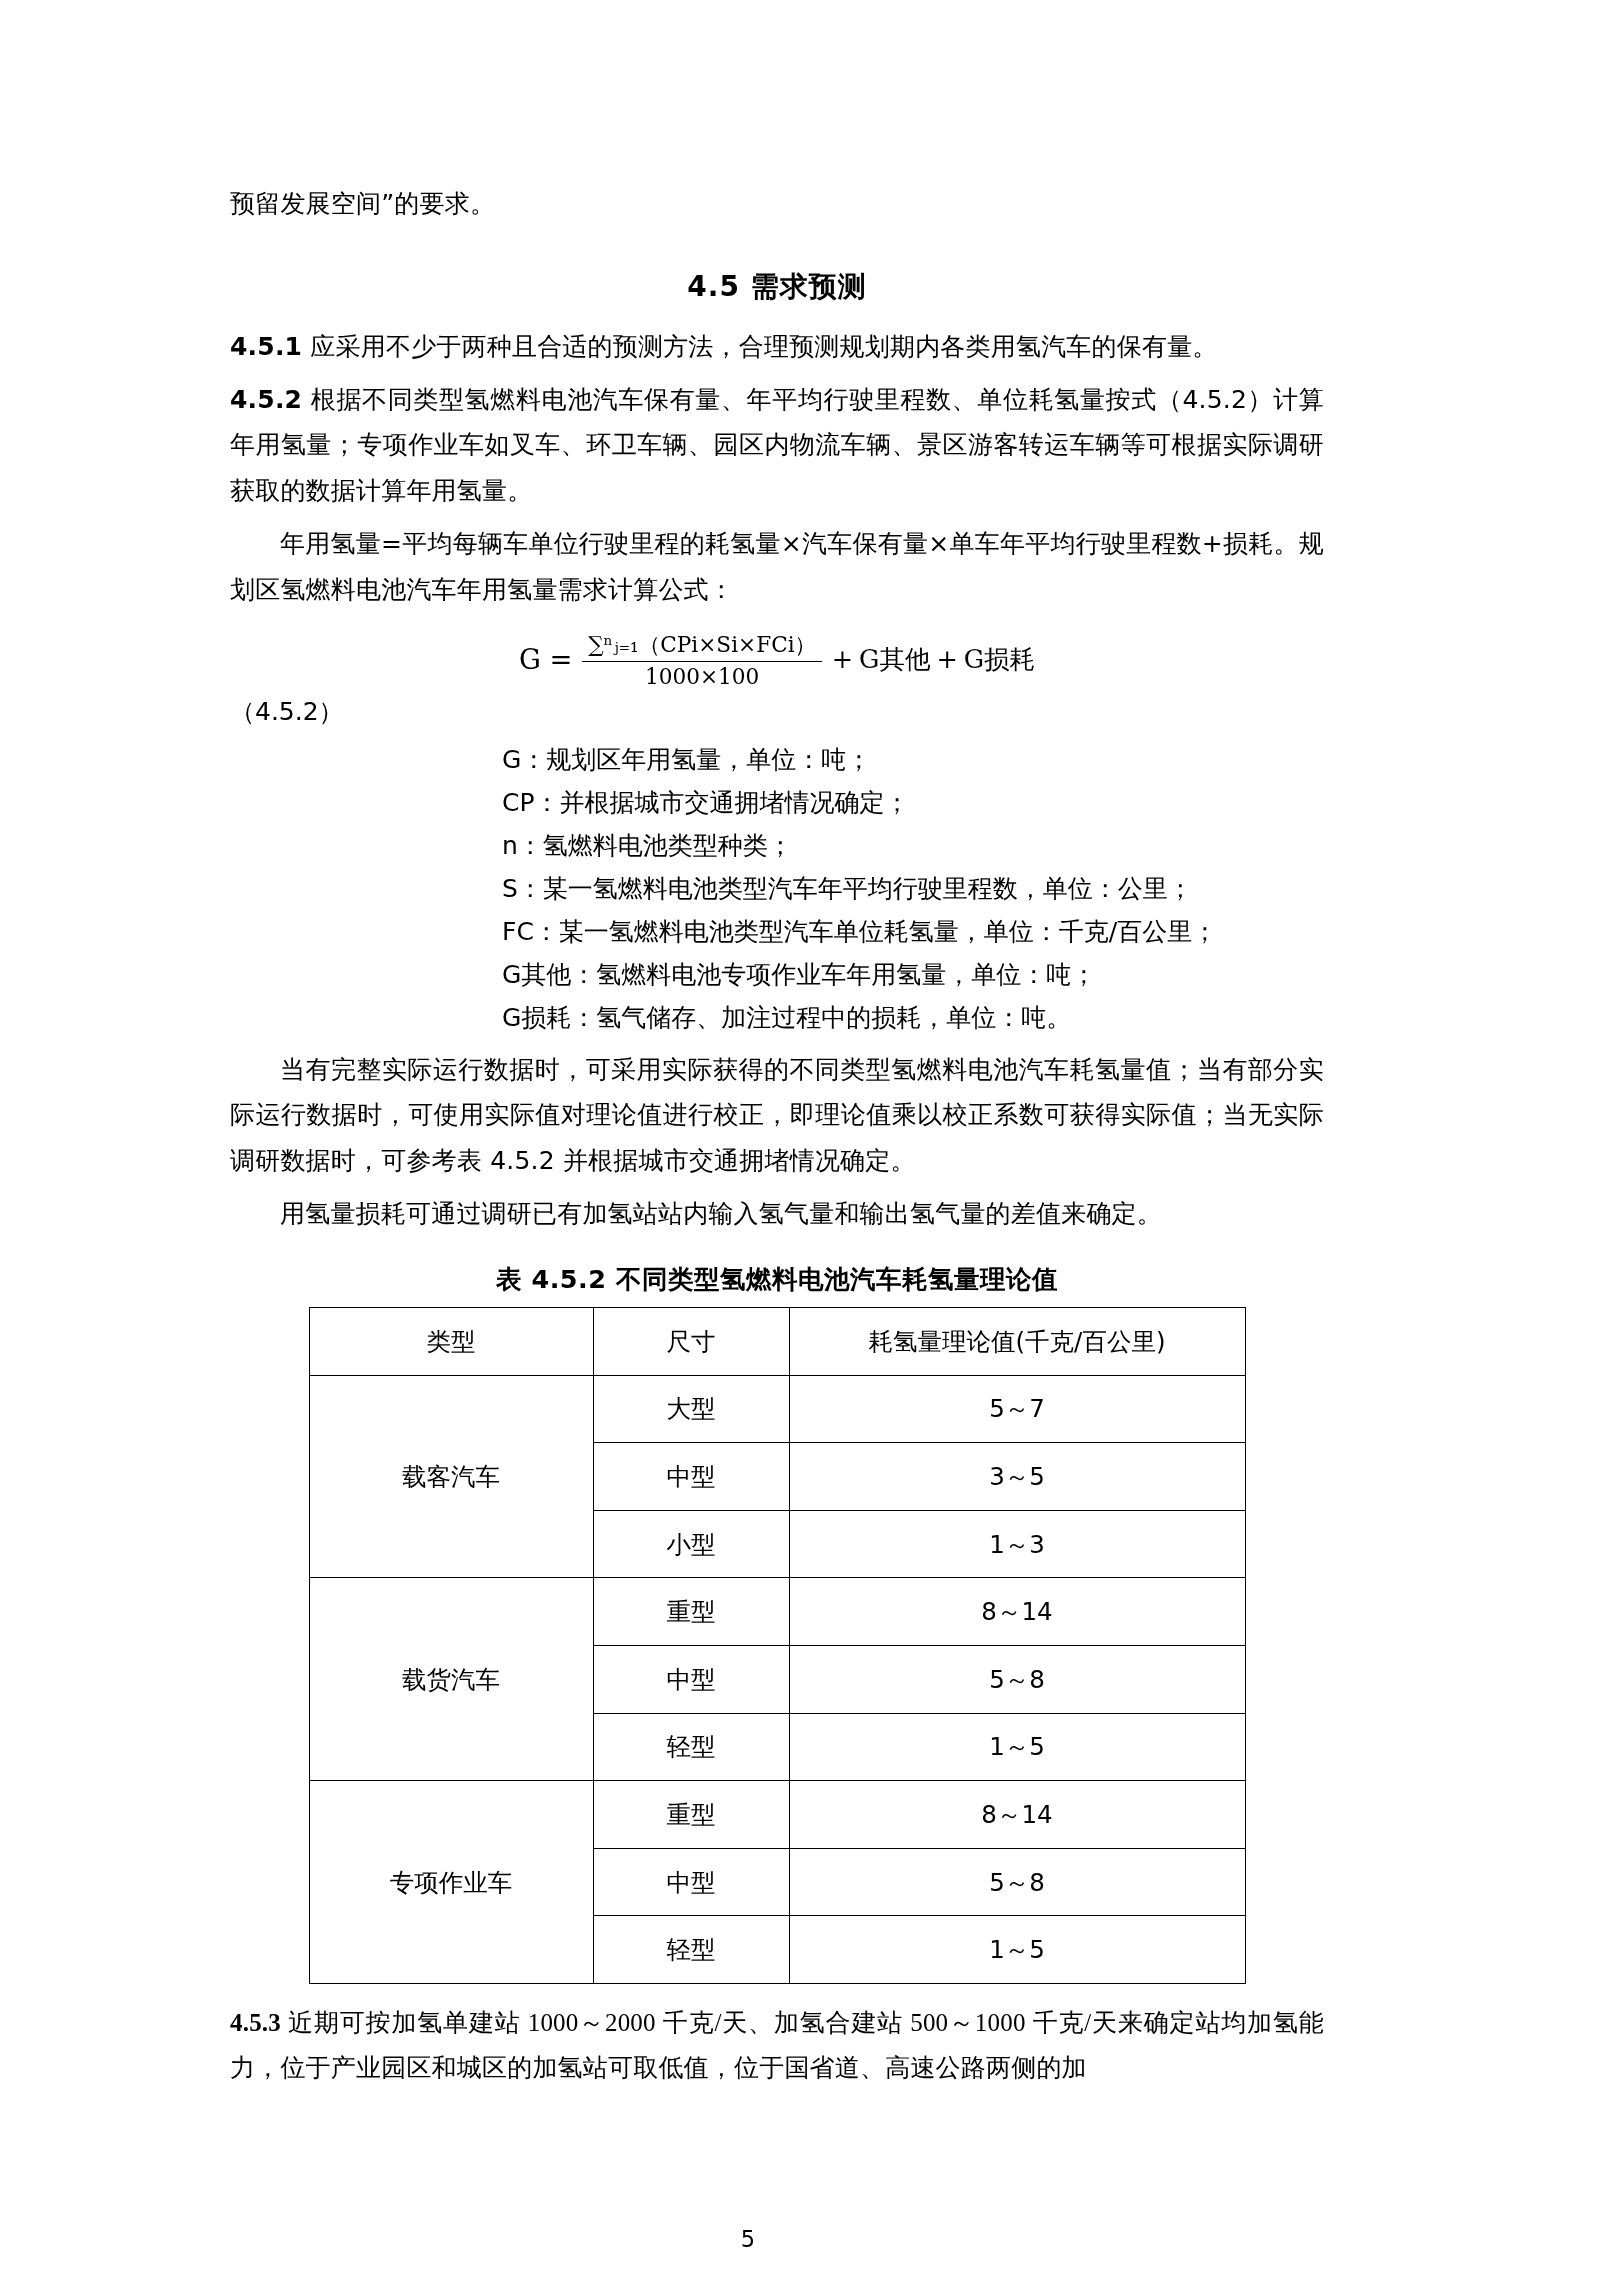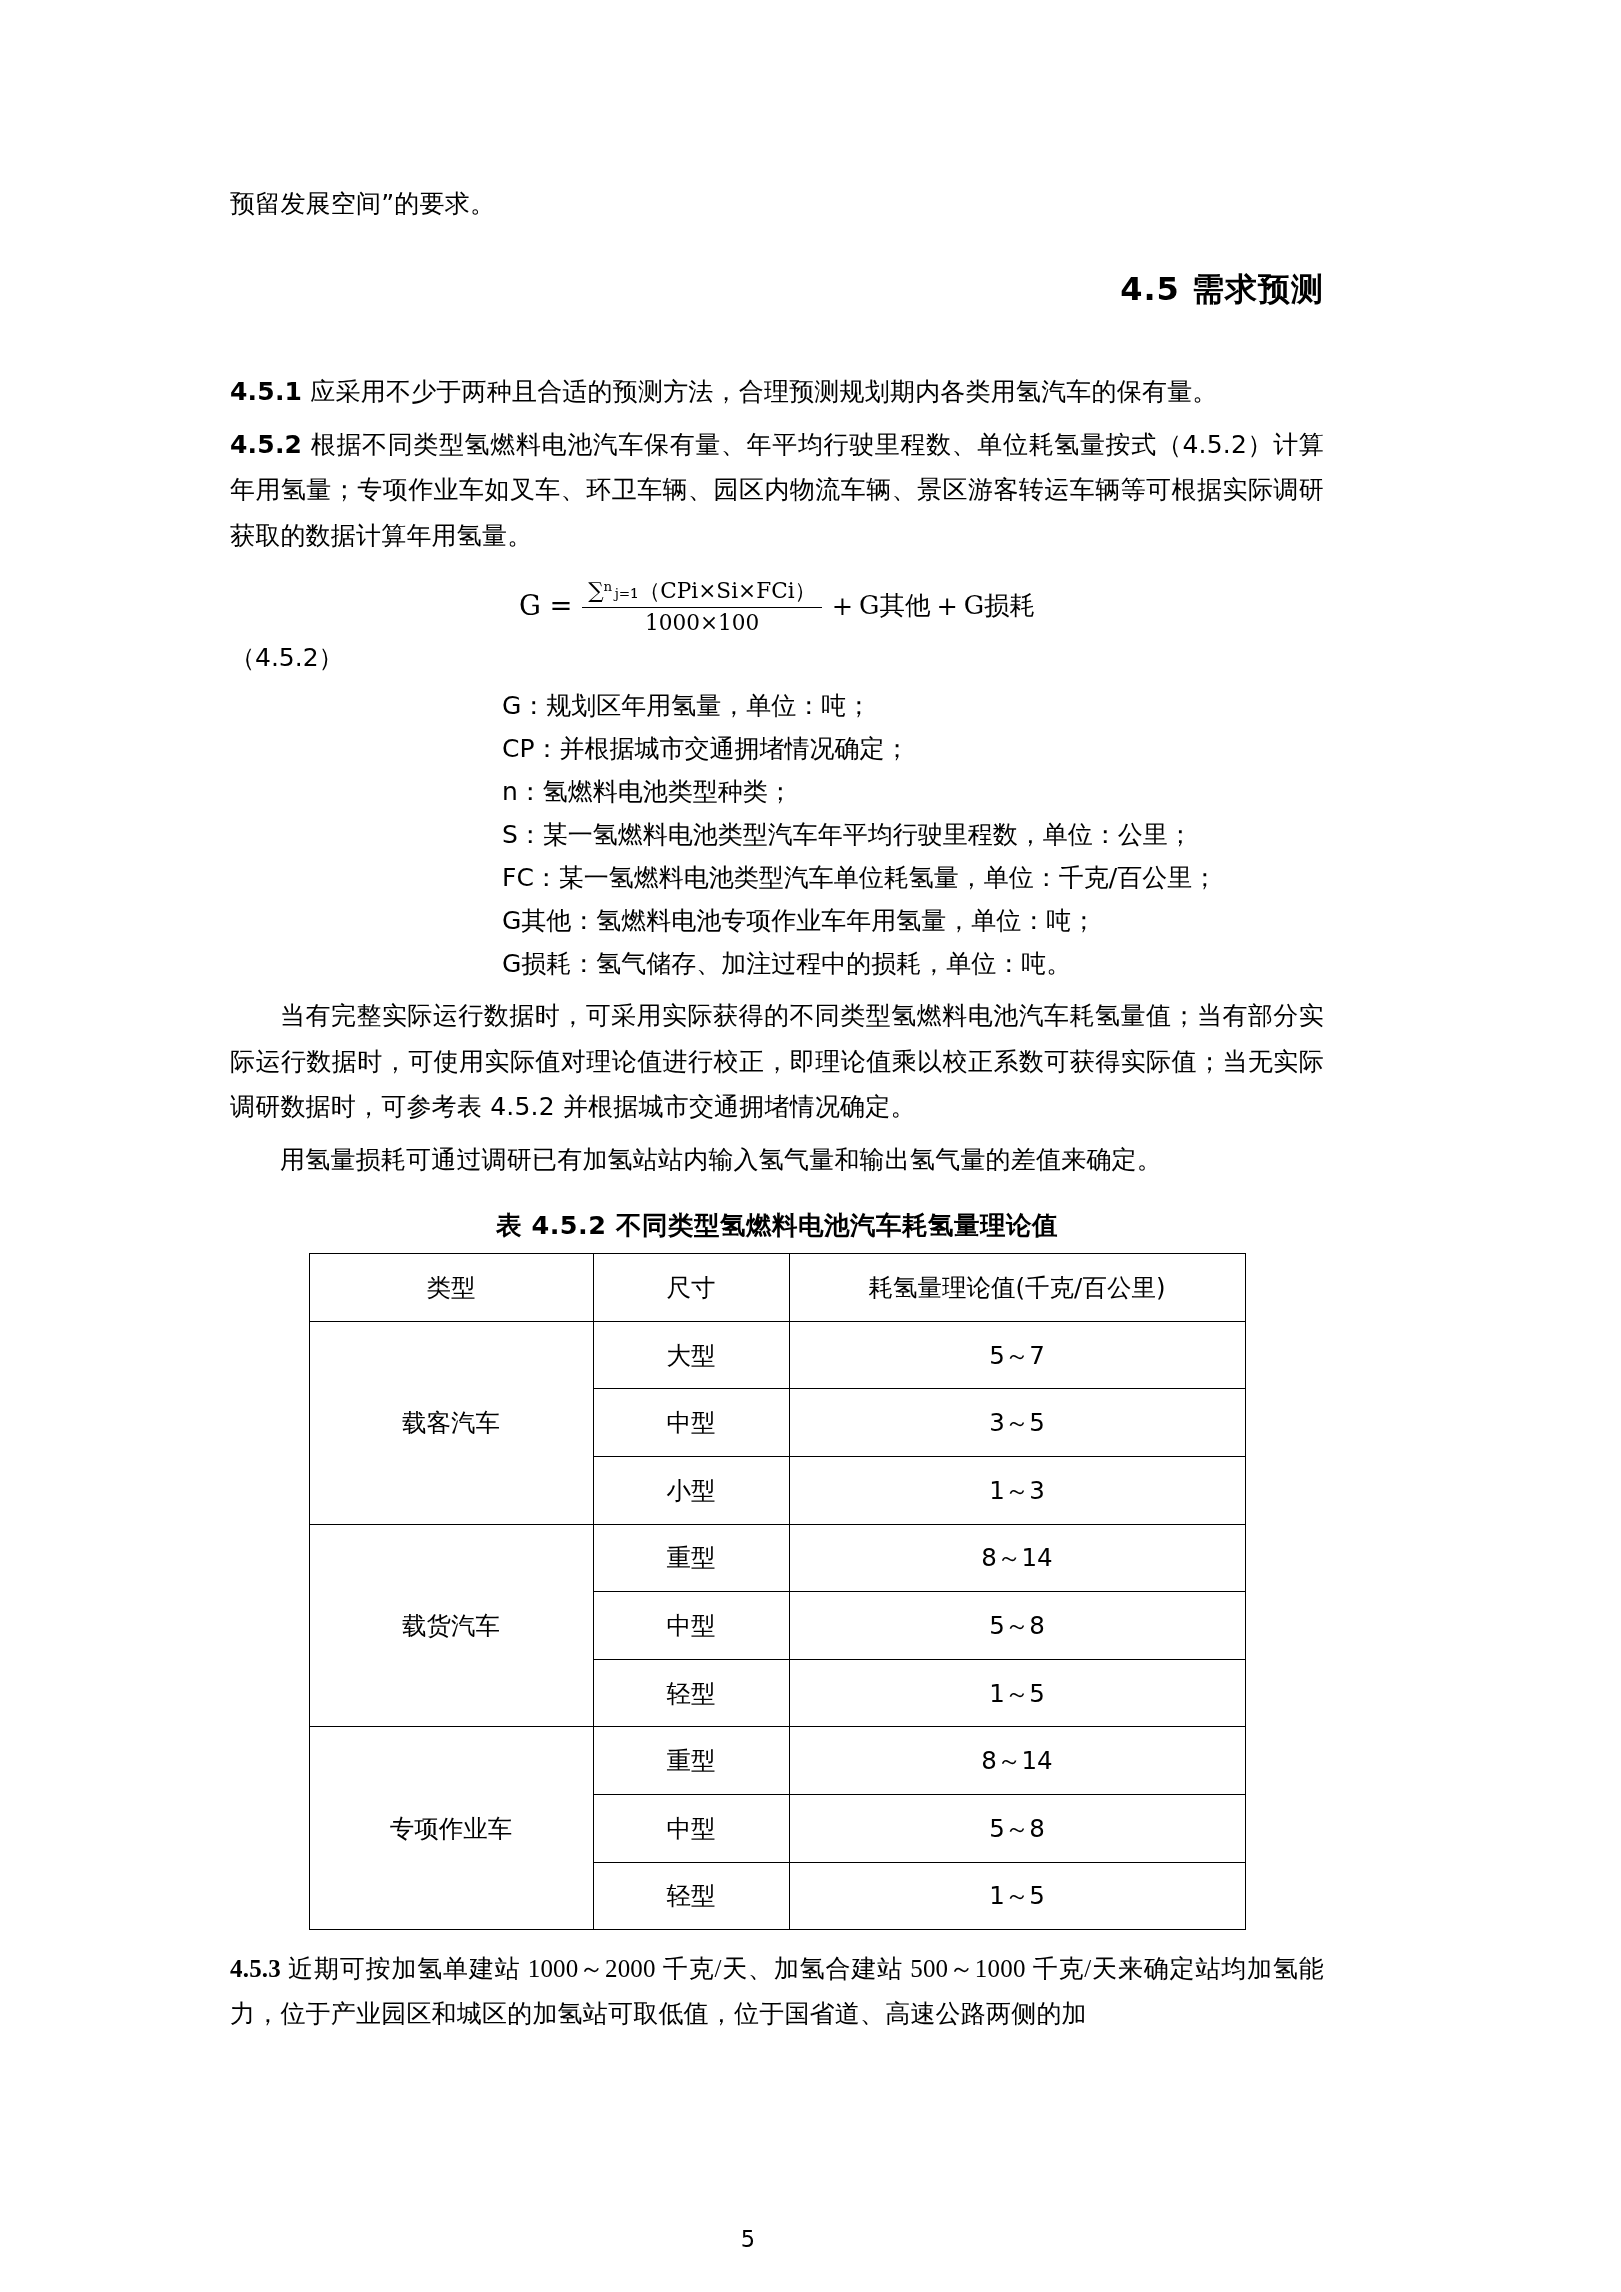--- a/index.html
+++ b/index.html
@@ -28,24 +28,24 @@
     text-align: justify;
     letter-spacing: 0.2px;
   }
   .para.indent {
     text-indent: 50px;
   }
   .bold-lead {
     font-weight: bold;
   }
   h2.section-title {
-    font-size: 32px;
+    font-size: 28px;
     font-weight: bold;
-    text-align: right;
-    margin: 41px 0 57px 0;
+    text-align: center;
+    margin: 41px 0 18px 0;
     letter-spacing: 1px;
   }
   .first-line {
     margin-bottom: 29px;
   }
   .formula-wrap {
     margin: 17.6px 0 5.9px 0;
     text-align: center;
     font-size: 25.5px;
   }
@@ -141,20 +141,21 @@
 <div class="page">
 
   <p class="para first-line">预留发展空间”的要求。</p>
 
   <h2 class="section-title">4.5  需求预测</h2>
 
   <p class="para"><span class="bold-lead">4.5.1</span><span> 应采用不少于两种且合适的预测方法，合理预测规划期内各类用氢汽车的保有量。</span></p>
 
   <p class="para"><span class="bold-lead">4.5.2</span><span> 根据不同类型氢燃料电池汽车保有量、年平均行驶里程数、单位耗氢量按式（4.5.2）计算年用氢量；专项作业车如叉车、环卫车辆、园区内物流车辆、景区游客转运车辆等可根据实际调研获取的数据计算年用氢量。</span></p>
 
+  <p class="para indent">年用氢量=平均每辆车单位行驶里程的耗氢量×汽车保有量×单车年平均行驶里程数+损耗。规划区氢燃料电池汽车年用氢量需求计算公式：</p>
 
   <div class="formula-wrap">
     <span class="formula">
       <span class="lhs">G =</span>
       <span class="frac">
         <span class="num">∑ⁿⱼ₌₁（CPi×Si×FCi）</span>
         <span class="bar"></span>
         <span class="den">1000×100</span>
       </span>
       <span>+</span>

